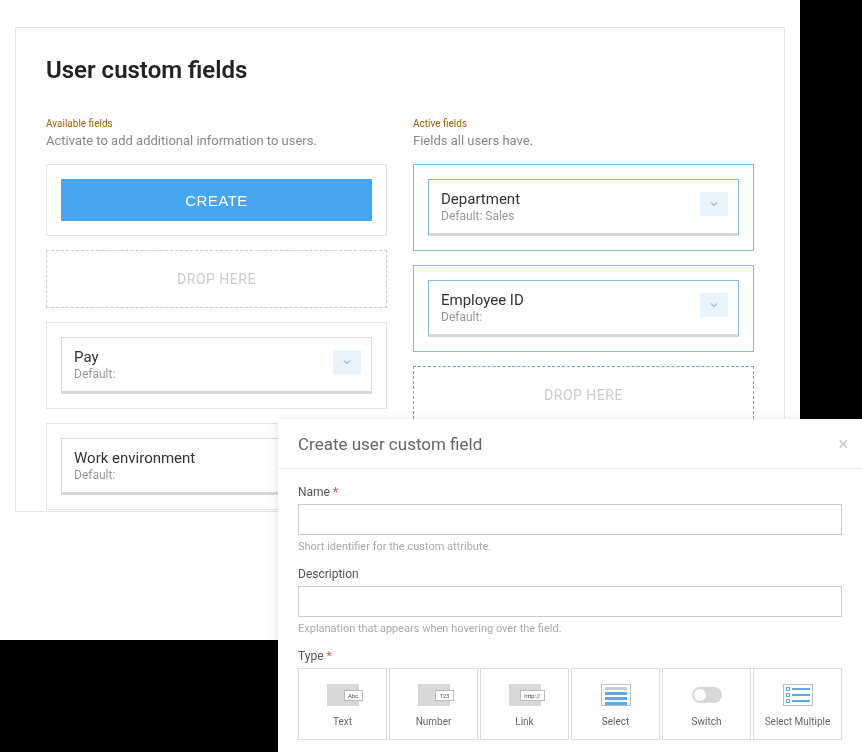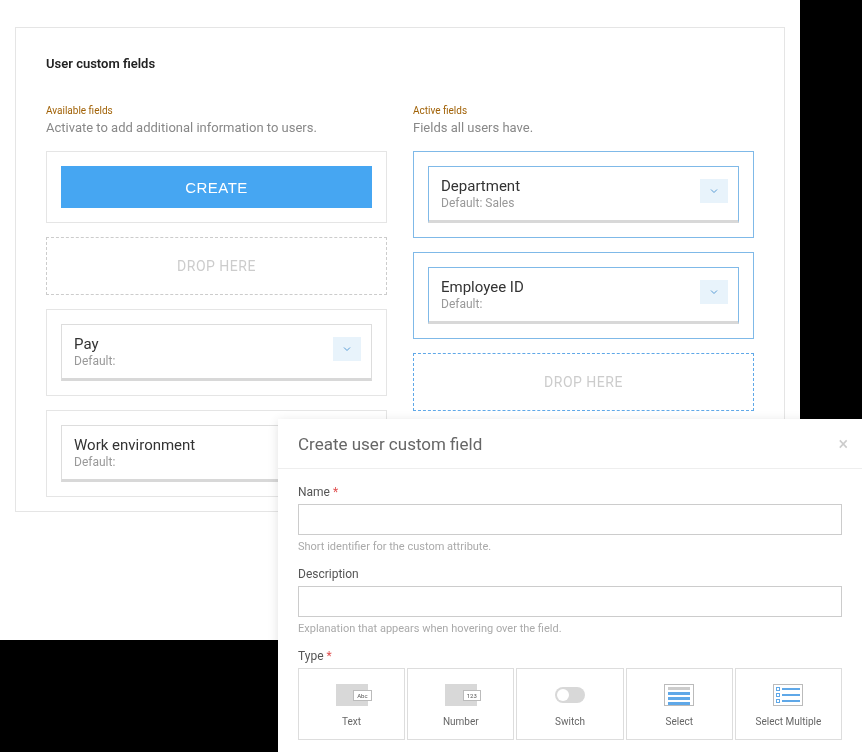--- a/index.html
+++ b/index.html
@@ -1,20 +1,20 @@
 <!DOCTYPE html>
 <html><head>
 <meta charset="utf-8">
 <style>
 * { box-sizing: border-box; margin: 0; padding: 0; }
 body { font-family: -apple-system, BlinkMacSystemFont, "Segoe UI", Roboto, Arial, sans-serif; background: #000; width: 862px; height: 752px; overflow: hidden; position: relative; }
 
 .page { position: absolute; top: 0; left: 0; width: 800px; height: 640px; background: #fff; }
 .card { position: absolute; top: 27px; left: 15px; width: 770px; height: 485px; background: #fff; border: 1px solid #e5e5e5; padding: 28px 30px; }
-.card-title { font-size: 13px; font-weight: 600; color: #222; margin-bottom: 34px; }
+.card-title { font-size: 24px; font-weight: 600; color: #222; margin-bottom: 34px; }
 
 .cols { display: flex; gap: 26px; }
 .col { flex: 1; }
 .col-title { font-size: 10px; color: #a16207; margin-bottom: 4px; }
 .col-sub { font-size: 13px; color: #888; margin-bottom: 16px; }
 
 .panel { border: 1px solid #e5e5e5; padding: 14px; }
 
 .btn-create { width: 100%; height: 42px; background: #46a6f2; color: #fff; border: none; font-size: 15px; letter-spacing: 0.5px; cursor: pointer; }
 
@@ -173,37 +173,45 @@
       <div class="type">
         <div class="type-icon">
             <div class="ibox">
               <span class="tag">123</span>
             </div>
           </div>
         <div class="type-label">Number</div>
       </div>
       <div class="type">
         <div class="type-icon">
-            <div class="iswitch"></div>
-          </div>
-        <div class="type-label">Switch</div>
+            <div class="ibox">
+              <span class="tag">http://</span>
+            </div>
+          </div>
+        <div class="type-label">Link</div>
       </div>
       <div class="type">
         <div class="type-icon">
             <div class="isel">
               <div class="bar g"></div>
               <div class="bar"></div>
               <div class="bar"></div>
               <div class="bar"></div>
             </div>
           </div>
         <div class="type-label">Select</div>
       </div>
       <div class="type">
         <div class="type-icon">
+            <div class="iswitch"></div>
+          </div>
+        <div class="type-label">Switch</div>
+      </div>
+      <div class="type">
+        <div class="type-icon">
             <div class="imsel">
               <div class="r">
                 <div class="cb"></div>
                 <div class="ln"></div>
               </div>
               <div class="r">
                 <div class="cb"></div>
                 <div class="ln"></div>
               </div>
               <div class="r">

